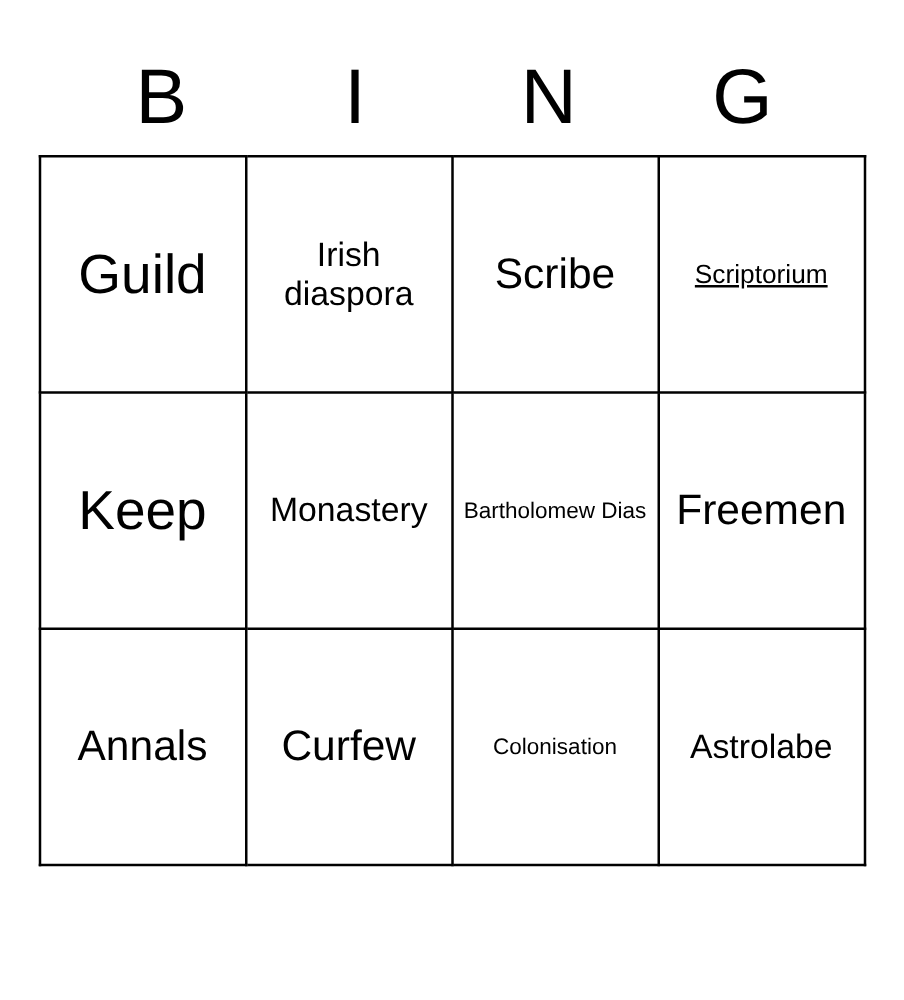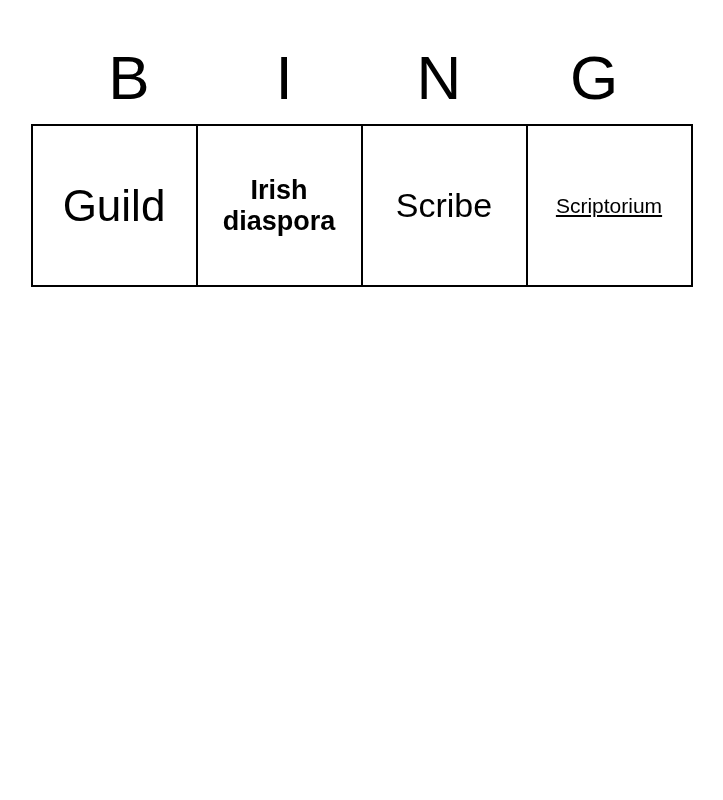--- a/index.html
+++ b/index.html
@@ -40,32 +40,32 @@
     margin: 10px auto 0 auto;
     border-collapse: collapse;
     table-layout: fixed;
   }
   .grid td {
     border: 2px solid #000000;
     width: 155px;
     height: 155px;
     text-align: center;
     vertical-align: middle;
-    padding: 2px 4px;
+    padding: 16px 4px;
     overflow: hidden;
     word-wrap: break-word;
   }
   .cell-text {
     display: block;
     line-height: 1.12;
   }
   
   .fs-xl { font-size: 44px; }
   .fs-lg { font-size: 34px; }
-  .fs-md { font-size: 27px; font-weight: bold; }
+  .fs-md { font-size: 27px; }
   .fs-sm { font-size: 21px; text-decoration: underline; }
   .fs-xs { font-size: 18px; }
 </style>
 </head>
 <body>
 
 <div class="card">
 
   <div class="header-row">
     <div class="header-cell">B</div>
@@ -83,16 +83,44 @@
         <td>
             <span class="cell-text fs-md">Irish diaspora</span>
           </td>
         <td>
             <span class="cell-text fs-lg">Scribe</span>
           </td>
         <td>
             <span class="cell-text fs-sm">Scriptorium</span>
           </td>
       </tr>
+      <tr>
+        <td>
+            <span class="cell-text fs-xl">Keep</span>
+          </td>
+        <td>
+            <span class="cell-text fs-md">Monastery</span>
+          </td>
+        <td>
+            <span class="cell-text fs-xs">Bartholomew Dias</span>
+          </td>
+        <td>
+            <span class="cell-text fs-lg">Freemen</span>
+          </td>
+      </tr>
+      <tr>
+        <td>
+            <span class="cell-text fs-lg">Annals</span>
+          </td>
+        <td>
+            <span class="cell-text fs-lg">Curfew</span>
+          </td>
+        <td>
+            <span class="cell-text fs-xs">Colonisation</span>
+          </td>
+        <td>
+            <span class="cell-text fs-md">Astrolabe</span>
+          </td>
+      </tr>
     </tbody>
   </table>
 
 </div>
 
 </body></html>

